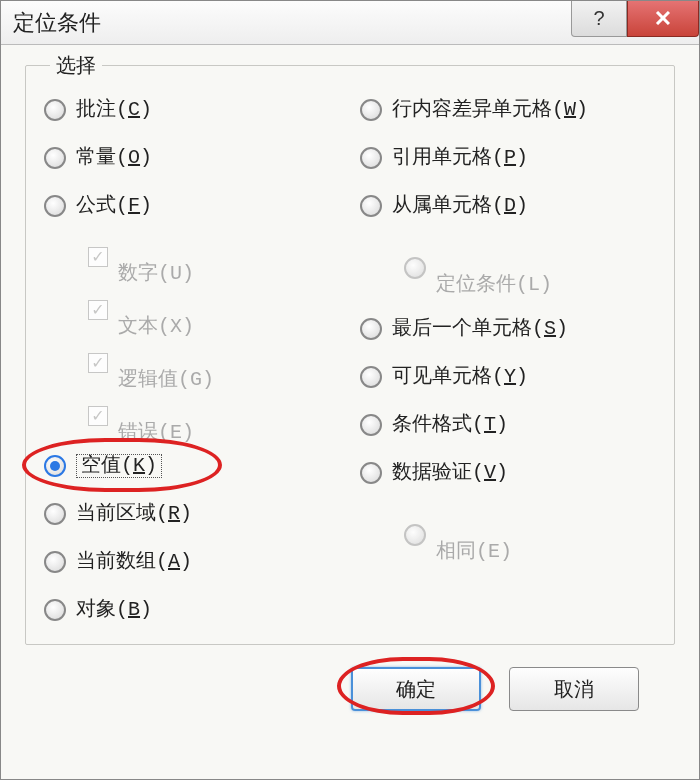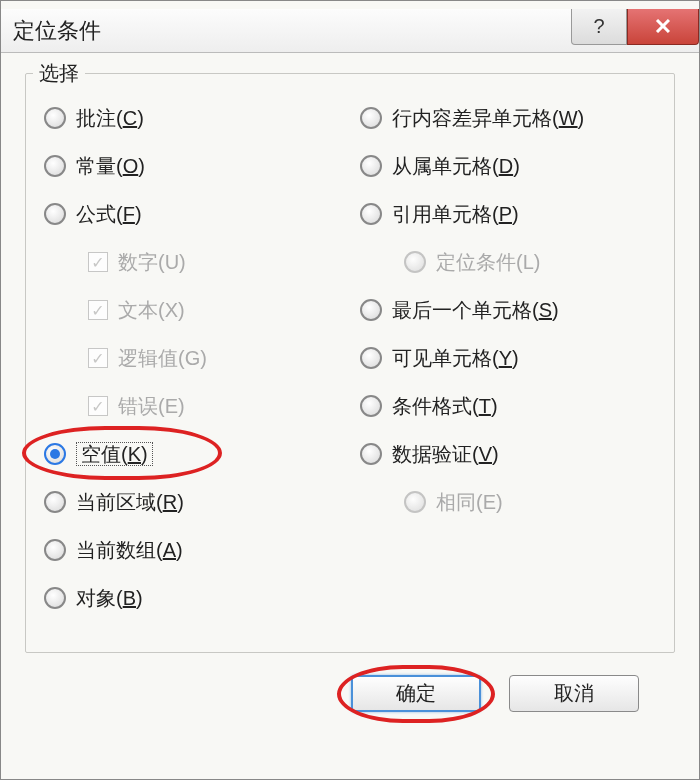--- a/index.html
+++ b/index.html
@@ -20,21 +20,20 @@
       flex-direction: column;
     }
     .titlebar {
       height: 44px;
       background: linear-gradient(to bottom, #fcfcfc 0%, #eeeeee 100%);
       border-bottom: 1px solid #bbb;
       display: flex;
       align-items: center;
       padding: 1px 12px;
       position: relative;
-      margin-top: 8px;
     }
     .titlebar-title {
       font-size: 22px;
       color: #222;
     }
     .titlebar-btns {
       position: absolute;
       right: 0;
       top: 0;
       display: flex;
@@ -76,21 +75,21 @@
     .fieldset {
       border: 1px solid #c8c8c4;
       border-radius: 2px;
       padding: 30px 18px 20px 18px;
       position: relative;
       height: 580px;
     }
     .legend {
       position: absolute;
       top: -14px;
-      left: 7px;
+      left: 24px;
       background: #f8f8f5;
       padding: 0 6px;
       font-size: 20px;
       color: #222;
     }
     .columns {
       display: flex;
       gap: 20px;
       height: 100%;
     }
@@ -147,42 +146,43 @@
       justify-content: center;
       flex-shrink: 0;
       color: #bbb;
       font-size: 16px;
       opacity: .8;
     }
     .lbl {
       color: #222;
       white-space: nowrap;
       line-height: 1;
+      font-family: Liberation Mono, monospace;
     }
     .lbl u { text-decoration: underline; }
-    .lbl.disabled { color: #aaa; }
+    .lbl.disabled { color: #aaa; margin-top: 35px; }
     .focus-box {
       border: 1px dotted #555;
       padding: 1px 4px;
     }
     .ellipse-red {
       position: absolute;
       border: 4px solid #d22;
       border-radius: 50% / 60%;
       pointer-events: none;
     }
     .footer {
       display: flex;
       justify-content: flex-end;
       gap: 28px;
       padding: 22px 36px 26px 0;
     }
     .btn {
       width: 130px;
-      height: 37px;
+      height: 44px;
       background: linear-gradient(to bottom, #fefefe, #e6e6e6);
       border: 1px solid #8a8a8a;
       border-radius: 4px;
       display: flex;
       align-items: center;
       justify-content: center;
       font-size: 20px;
       color: #222;
     }
     .btn.primary {
@@ -260,25 +260,25 @@
           </div>
         </div>
 
         <div class="col">
           <div class="opt">
             <span class="radio"></span>
             <span class="lbl">行内容差异单元格(<u>W</u>)</span>
           </div>
           <div class="opt">
             <span class="radio"></span>
+            <span class="lbl">引用单元格(<u>P</u>)</span>
+          </div>
+          <div class="opt">
+            <span class="radio"></span>
             <span class="lbl">从属单元格(<u>D</u>)</span>
-          </div>
-          <div class="opt">
-            <span class="radio"></span>
-            <span class="lbl">引用单元格(<u>P</u>)</span>
           </div>
           <div class="opt indent2">
             <span class="radio disabled"></span>
             <span class="lbl disabled">定位条件(L)</span>
           </div>
           <div class="opt">
             <span class="radio"></span>
             <span class="lbl">最后一个单元格(<u>S</u>)</span>
           </div>
           <div class="opt">

